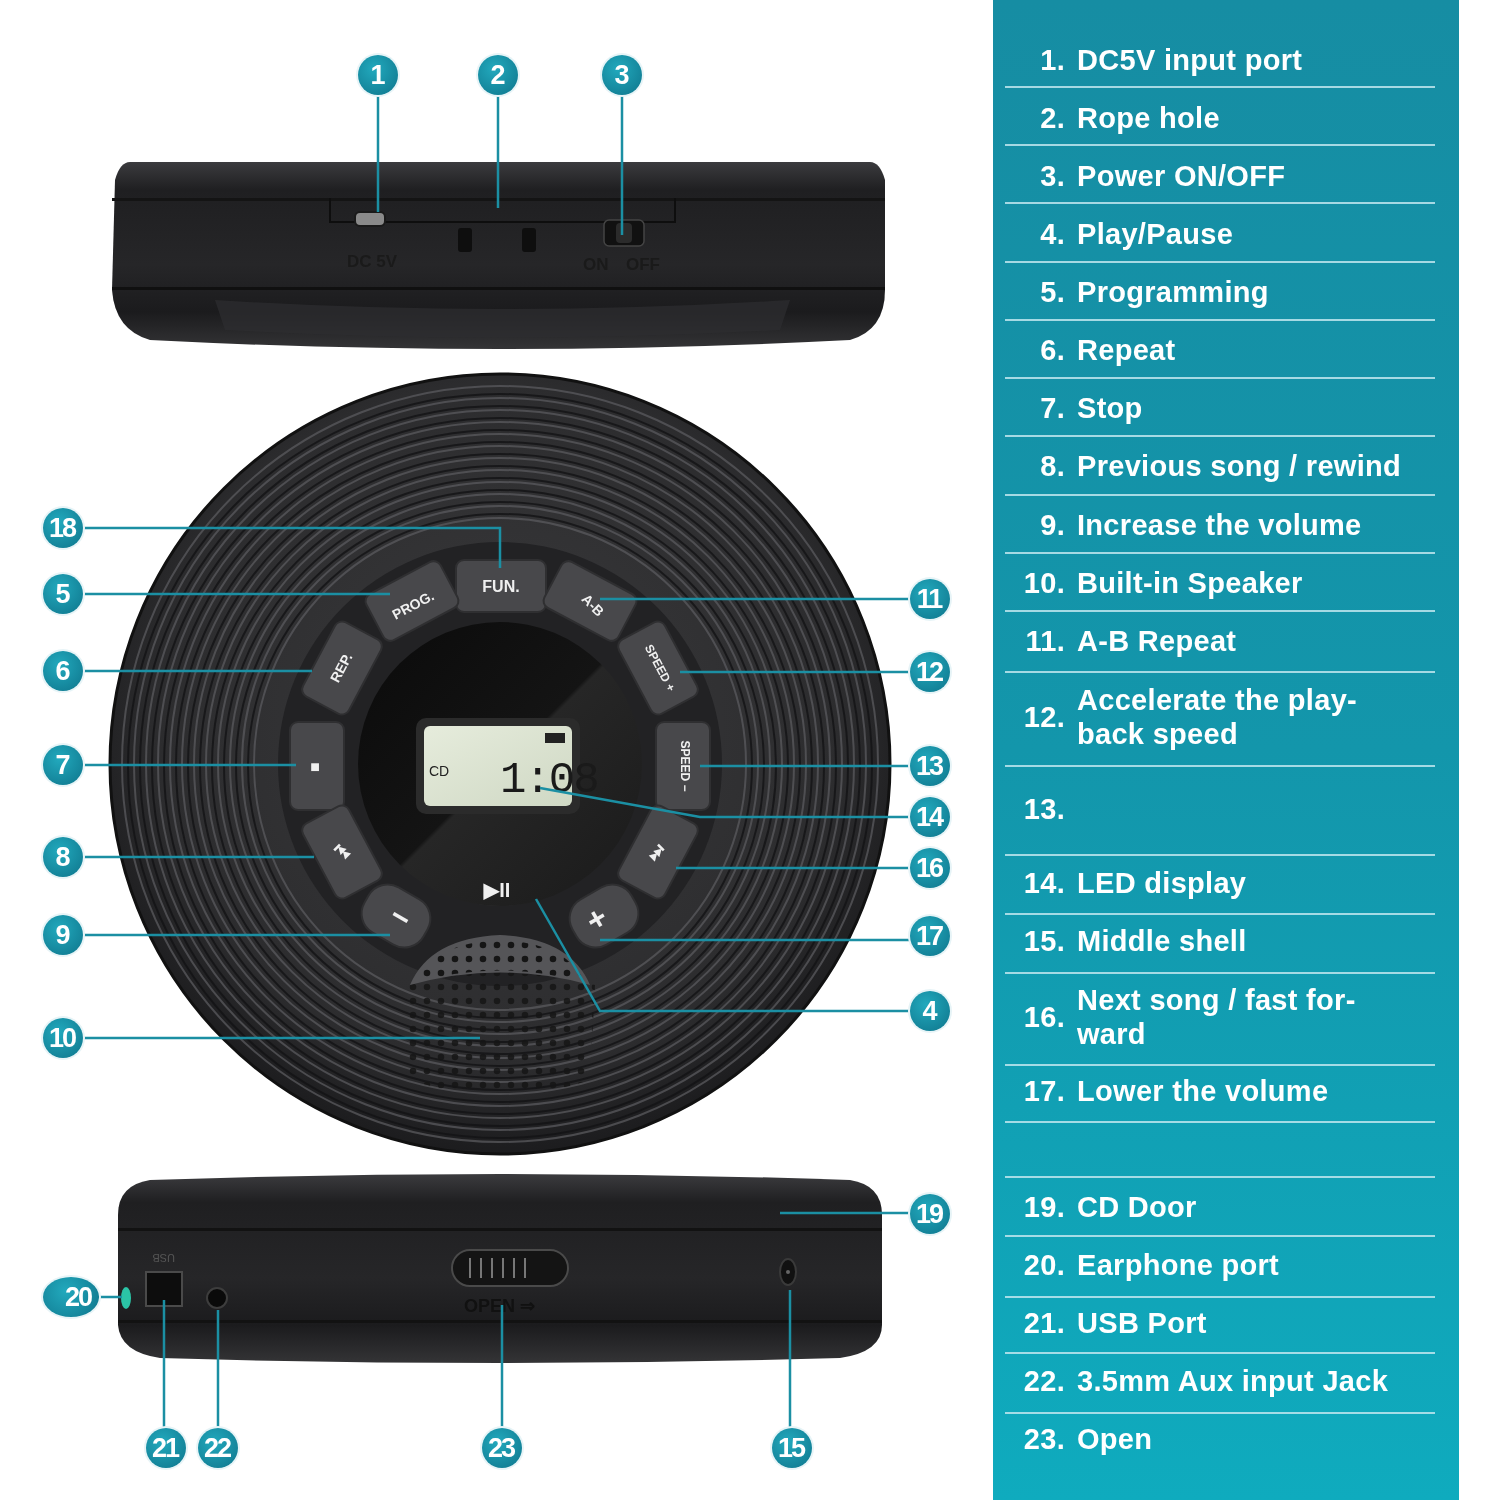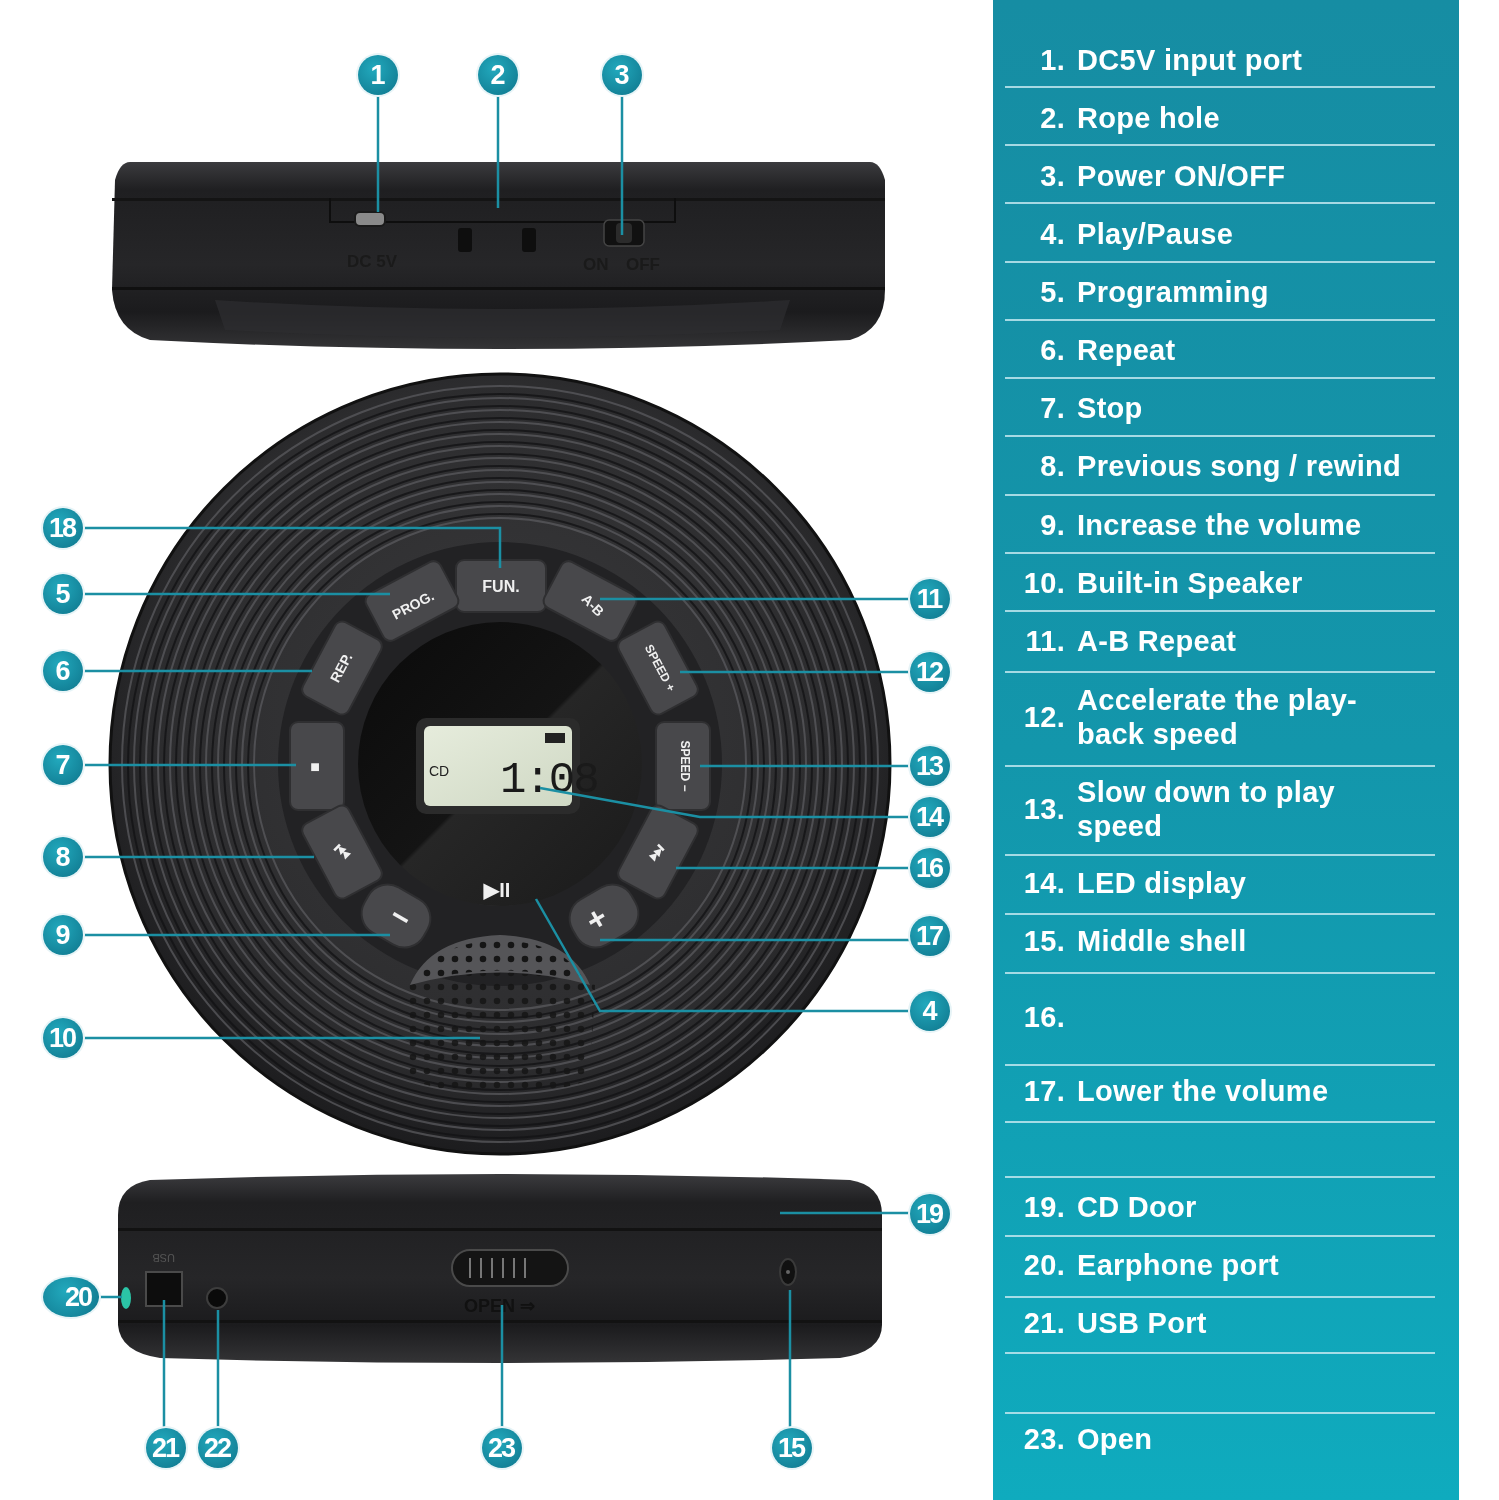--- a/index.html
+++ b/index.html
@@ -339,36 +339,36 @@
       </div>
     <div class="legend-divider" style="top:671px"></div>
     <div class="legend-row" style="top:682px;height:70px">
         <span class="num">12.</span>
         <span class="txt" style="white-space:pre-line">Accelerate the play-
 back speed</span>
       </div>
     <div class="legend-divider" style="top:765px"></div>
     <div class="legend-row" style="top:774px;height:70px">
         <span class="num">13.</span>
-        <span class="txt" style="white-space:pre-line">Slow down to play
-speed</span>
       </div>
     <div class="legend-divider" style="top:854px"></div>
     <div class="legend-row" style="top:864px;height:38px">
         <span class="num">14.</span>
         <span class="txt">LED display</span>
       </div>
     <div class="legend-divider" style="top:913px"></div>
     <div class="legend-row" style="top:922px;height:38px">
         <span class="num">15.</span>
         <span class="txt">Middle shell</span>
       </div>
     <div class="legend-divider" style="top:972px"></div>
     <div class="legend-row" style="top:982px;height:70px">
         <span class="num">16.</span>
+        <span class="txt" style="white-space:pre-line">Next song / fast for-
+ward</span>
       </div>
     <div class="legend-divider" style="top:1064px"></div>
     <div class="legend-row" style="top:1072px;height:38px">
         <span class="num">17.</span>
         <span class="txt">Lower the volume</span>
       </div>
     <div class="legend-divider" style="top:1121px"></div>
     <div class="legend-divider" style="top:1176px"></div>
     <div class="legend-row" style="top:1188px;height:38px">
         <span class="num">19.</span>
@@ -378,19 +378,23 @@
     <div class="legend-row" style="top:1246px;height:38px">
         <span class="num">20.</span>
         <span class="txt">Earphone port</span>
       </div>
     <div class="legend-divider" style="top:1296px"></div>
     <div class="legend-row" style="top:1304px;height:38px">
         <span class="num">21.</span>
         <span class="txt">USB Port</span>
       </div>
     <div class="legend-divider" style="top:1352px"></div>
+    <div class="legend-row" style="top:1362px;height:38px">
+        <span class="num">22.</span>
+        <span class="txt">3.5mm Aux input Jack</span>
+      </div>
     <div class="legend-divider" style="top:1412px"></div>
     <div class="legend-row" style="top:1420px;height:38px">
         <span class="num">23.</span>
         <span class="txt">Open</span>
       </div>
   </div>
 </div>
 
 </body></html>

